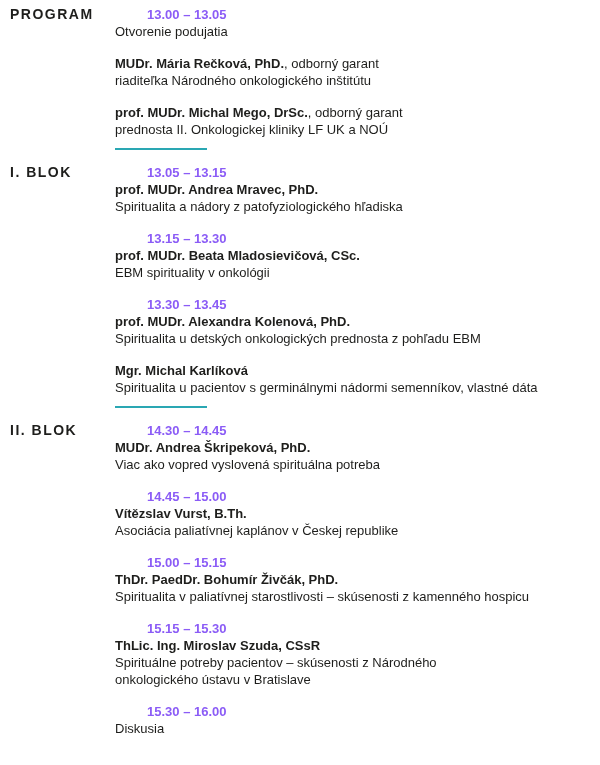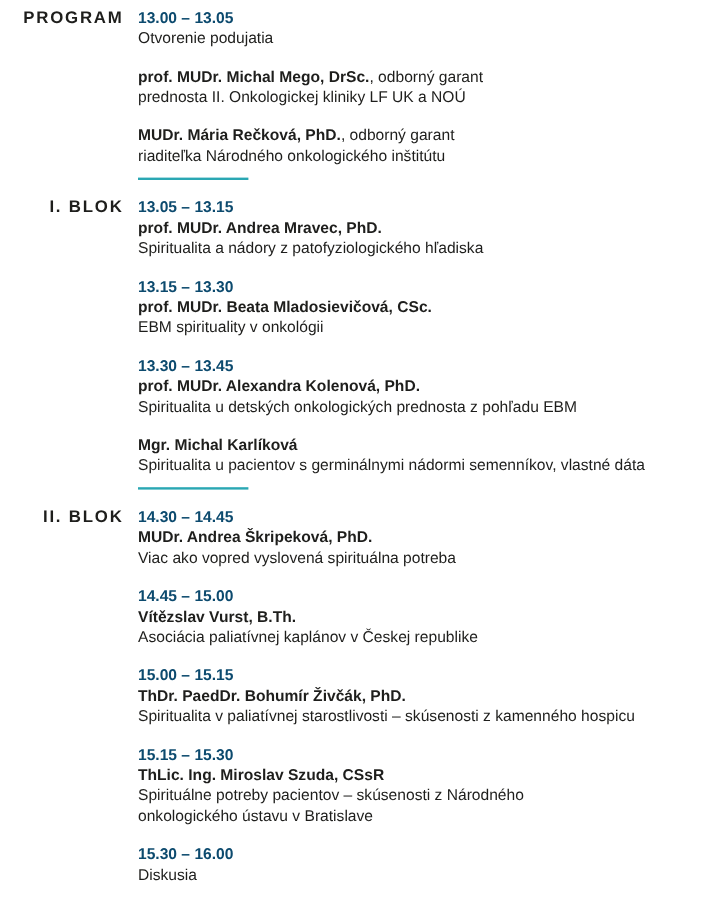--- a/index.html
+++ b/index.html
@@ -13,31 +13,31 @@
     line-height: 17px;
     color: #1e1e1c;
     padding: 6px 8px 0 10px;
   }
   .section {
     display: grid;
     grid-template-columns: 93px 1fr;
     column-gap: 12px;
   }
   .section-label {
-    text-align: right;
     font-weight: bold;
     font-size: 14px;
     letter-spacing: 1.5px;
     color: #1e1e1c;
     white-space: nowrap;
   }
   .entry { margin-bottom: 15px; }
   .time {
     font-weight: bold;
-    color: #0c4a6e;
+    color: #8b5cf6;
+    margin-left: 32px;
   }
   .name { font-weight: bold; }
   .name .suffix { font-weight: normal; }
   .desc { white-space: pre-line; }
   .divider {
     width: 92px;
     height: 2px;
     background: #2aa7b3;
     border: none;
     margin: -5px 0 14px 0;
@@ -49,26 +49,26 @@
 <div>
 
   <div class="section">
     <div class="section-label">PROGRAM</div>
     <div class="section-content">
       <div class="entry">
         <div class="time">13.00 – 13.05</div>
         <div class="desc">Otvorenie podujatia</div>
       </div>
       <div class="entry">
+        <div class="name"><span>MUDr. Mária Rečková, PhD.</span><span class="suffix">, odborný garant</span></div>
+        <div class="desc">riaditeľka Národného onkologického inštitútu</div>
+      </div>
+      <div class="entry">
         <div class="name"><span>prof. MUDr. Michal Mego, DrSc.</span><span class="suffix">, odborný garant</span></div>
         <div class="desc">prednosta II. Onkologickej kliniky LF UK a NOÚ</div>
-      </div>
-      <div class="entry">
-        <div class="name"><span>MUDr. Mária Rečková, PhD.</span><span class="suffix">, odborný garant</span></div>
-        <div class="desc">riaditeľka Národného onkologického inštitútu</div>
       </div>
       <div class="divider"></div>
     </div>
   </div>
 
   <div class="section">
     <div class="section-label">I. BLOK</div>
     <div class="section-content">
       <div class="entry">
         <div class="time">13.05 – 13.15</div>

